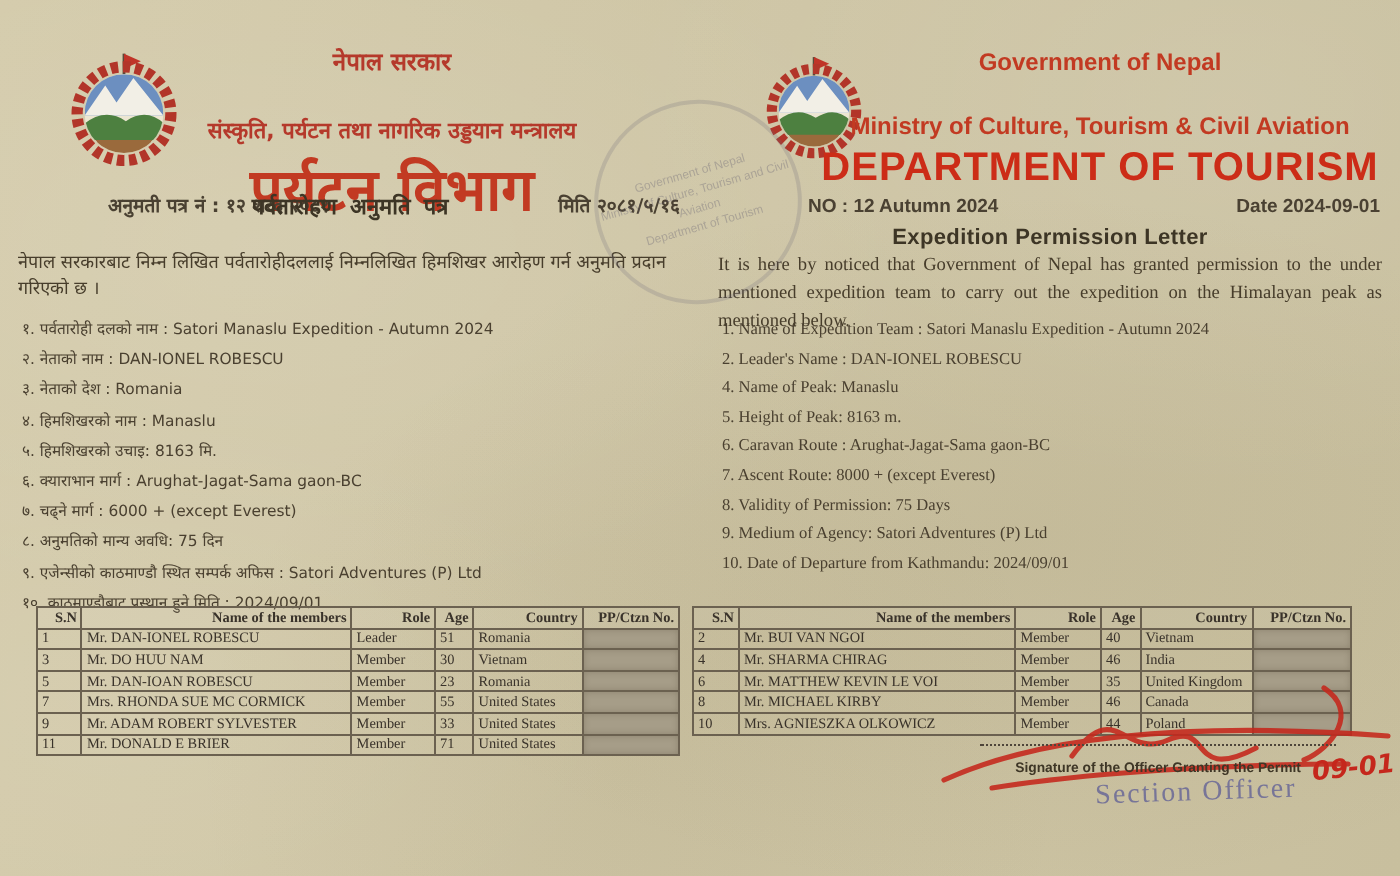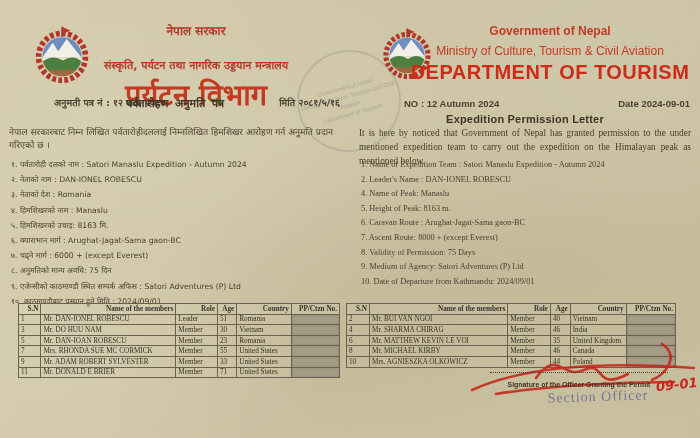--- a/index.html
+++ b/index.html
@@ -20,21 +20,21 @@
   .pl-emblem{left:32px;top:24px;width:60px;height:60px}
   .pr-emblem{left:30px;top:26px;width:54px;height:54px}
 
   .hdr-text{position:absolute;text-align:center;}
   .pl-hdr{left:60px;top:22px;width:272px;}
   .pr-hdr{left:58px;top:24px;width:284px;}
   .gov-np{font-size:12px;font-weight:bold;color:#b5392b;font-family:"DejaVu Sans",sans-serif;}
   .ministry-np{font-size:11px;font-weight:bold;color:#b5392b;margin-top:18px;font-family:"DejaVu Sans",sans-serif;}
   .dept-np{font-size:29px;font-weight:bold;color:#c23a22;margin-top:2px;font-family:"DejaVu Sans",sans-serif;}
   .gov-en{font-size:12px;font-weight:bold;color:#c23a22;font-family:"Liberation Sans",sans-serif;}
-  .ministry-en{font-size:12px;font-weight:normal;color:#c23a22;margin-top:6px;font-family:"Liberation Sans",sans-serif;}
+  .ministry-en{font-size:12px;font-weight:bold;color:#c23a22;margin-top:18px;font-family:"Liberation Sans",sans-serif;}
   .dept-en{font-size:20px;font-weight:bold;color:#cc2c17;margin-top:3px;letter-spacing:.5px;font-family:"Liberation Sans",sans-serif;}
 
   .meta-row{position:absolute;left:10px;right:10px;display:flex;justify-content:space-between;
     font-weight:bold;color:#4a4132;margin-left:44px;}
   .pl-meta{top:96px;font-size:9.5px;font-family:"DejaVu Sans",sans-serif;}
   .pr-meta{top:98px;font-size:9.5px;font-family:"Liberation Sans",sans-serif;}
 
   .doc-title{position:absolute;left:0;width:100%;text-align:center;font-weight:bold;color:#3d3525;}
   .pl-title{top:95px;font-size:11px;font-family:Liberation Mono, monospace;}
   .pr-title{top:113px;font-size:11px;letter-spacing:.2px;font-family:"Liberation Sans",sans-serif;}

